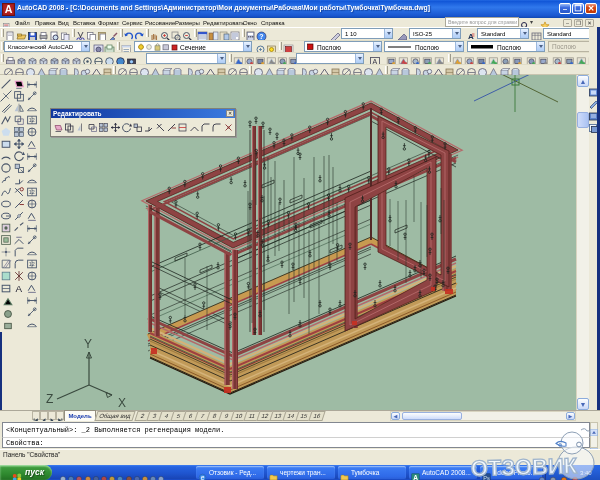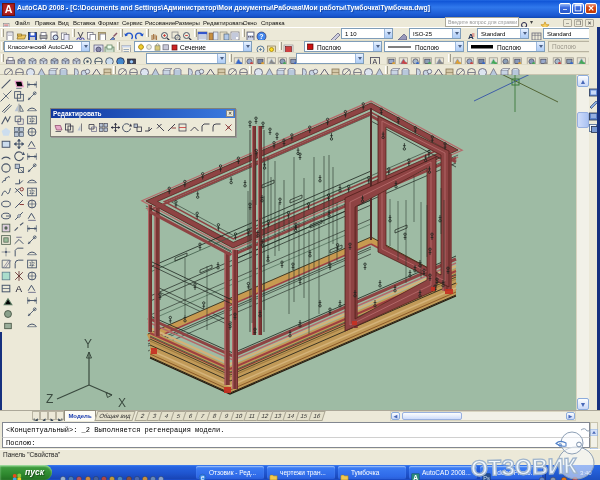--- a/index.html
+++ b/index.html
@@ -1448,21 +1448,21 @@
 <div style="position:absolute;left:271px;top:411px;width:14px;height:10px;background:#e4e1cc;border:1px solid #aaa694;font-size:6px;color:#333;text-align:center;line-height:9px;transform:skewX(-18deg);">13</div>
 <div style="position:absolute;left:284px;top:411px;width:14px;height:10px;background:#e4e1cc;border:1px solid #aaa694;font-size:6px;color:#333;text-align:center;line-height:9px;transform:skewX(-18deg);">14</div>
 <div style="position:absolute;left:297px;top:411px;width:14px;height:10px;background:#e4e1cc;border:1px solid #aaa694;font-size:6px;color:#333;text-align:center;line-height:9px;transform:skewX(-18deg);">15</div>
 <div style="position:absolute;left:310px;top:411px;width:14px;height:10px;background:#e4e1cc;border:1px solid #aaa694;font-size:6px;color:#333;text-align:center;line-height:9px;transform:skewX(-18deg);">16</div>
 <div style="position:absolute;left:390px;top:411px;width:186px;height:10px;background:#f2f1e8;border:1px solid #d8d4c0;"></div>
 <div style="position:absolute;left:391px;top:412px;width:9px;height:8px;background:linear-gradient(#fdfefe,#c9d8f8);border:1px solid #8cacdc;border-radius:2px;color:#4868b8;font-size:5px;line-height:7px;text-align:center;">◀</div>
 <div style="position:absolute;left:566px;top:412px;width:9px;height:8px;background:linear-gradient(#fdfefe,#c9d8f8);border:1px solid #8cacdc;border-radius:2px;color:#4868b8;font-size:5px;line-height:7px;text-align:center;">▶</div>
 <div style="position:absolute;left:402px;top:412px;width:60px;height:8px;background:linear-gradient(#fdfefe,#cfdcfb);border:1px solid #98b0e0;border-radius:2px;"></div>
 <div style="position:absolute;left:0px;top:421px;width:600px;height:28px;background:#ece9d8;"></div>
 <div style="position:absolute;left:2px;top:422px;width:588px;height:15px;background:#fff;border:1px solid #828790;border-bottom:none;font-family:'Liberation Mono',monospace;font-size:7px;color:#000;padding:3px 0 0 3px;white-space:nowrap;overflow:hidden;">&lt;Концептуальный&gt;: _2 Выполняется регенерация модели.</div>
-<div style="position:absolute;left:2px;top:437px;width:588px;height:11px;background:#fff;border:1px solid #828790;border-top:1px solid #d0d0d0;font-family:'Liberation Mono',monospace;font-size:7px;color:#000;padding:1px 0 0 3px;">Послою:</div>
+<div style="position:absolute;left:2px;top:437px;width:588px;height:11px;background:#fff;border:1px solid #828790;border-top:1px solid #d0d0d0;font-family:'Liberation Mono',monospace;font-size:7px;color:#000;padding:1px 0 0 3px;">Свойства:</div>
 <div style="position:absolute;left:590px;top:422px;width:8px;height:26px;background:#f2f1e8;border:1px solid #c8c4b0;"></div>
 <div style="position:absolute;left:590px;top:422px;width:8px;height:7px;"><svg width="8" height="7" viewBox="0 0 11 11">
       <rect x="0.2" y="0.2" width="10.6" height="10.6" fill="#d4e0f8" stroke="#8cacdc" stroke-width="1"></rect>
       <path d="M5.5 3 L2.5 7.5 L8.5 7.5 Z" stroke="none" stroke-width="0.5" fill="#4868b8"></path>
     </svg></div>
 <div style="position:absolute;left:590px;top:441px;width:8px;height:7px;"><svg width="8" height="7" viewBox="0 0 11 11">
       <rect x="0.2" y="0.2" width="10.6" height="10.6" fill="#d4e0f8" stroke="#8cacdc" stroke-width="1"></rect>
       <path d="M5.5 8 L2.5 3.5 L8.5 3.5 Z" stroke="none" stroke-width="0.5" fill="#4868b8"></path>
     </svg></div>
 <div style="position:absolute;left:0px;top:449px;width:600px;height:16px;background:#ece9d8;border-top:1px solid #fff;"></div>

